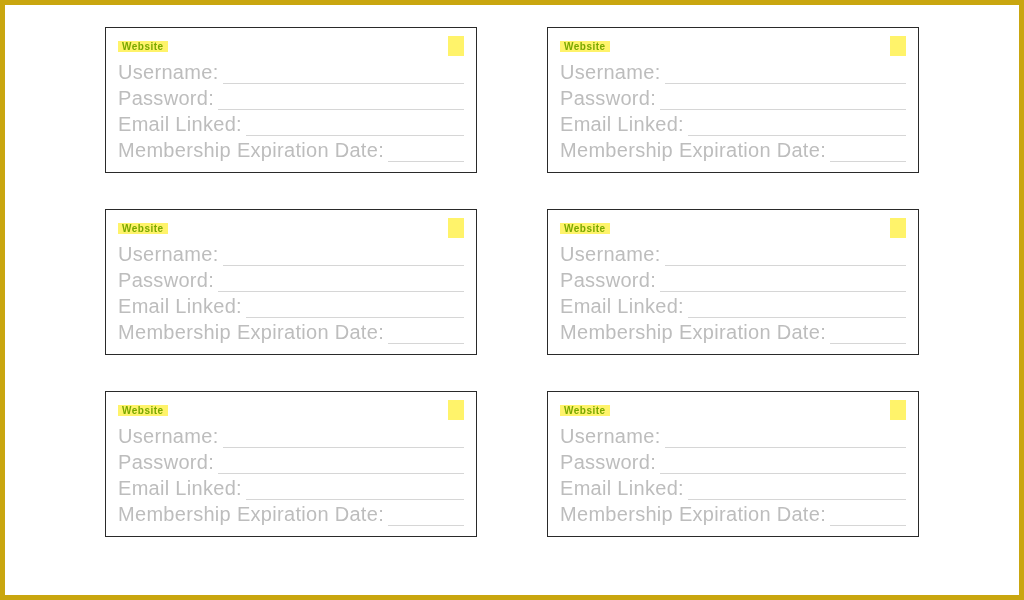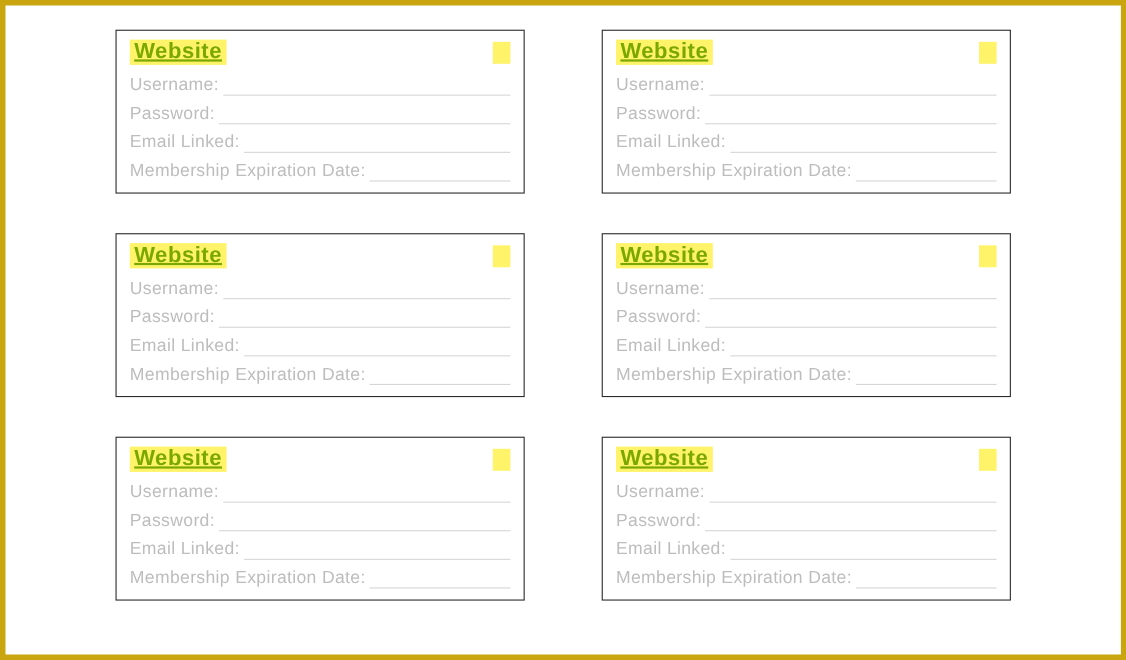--- a/index.html
+++ b/index.html
@@ -34,40 +34,39 @@
     border: 1px solid #2a2a2a;
     padding: 8px 12px 10px 12px;
     box-sizing: border-box;
   }
   .title-bar {
     display: flex;
     align-items: center;
     margin-bottom: 6px;
   }
   .title {
-    font-size: 20px;
+    font-size: 10px;
     font-weight: 700;
     color: #7aa800;
     background: #fff36a;
     padding: 0 4px;
     letter-spacing: 0.5px;
-    text-decoration: underline;
   }
   .title-spacer {
     flex: 1;
   }
   .title-box {
     width: 16px;
     height: 20px;
     background: #fff36a;
   }
   .line {
     display: flex;
     align-items: flex-end;
-    font-size: 16px;
+    font-size: 20px;
     color: #bdbdbd;
     letter-spacing: 0.3px;
     margin: 4px 0 0 0;
     height: 22px;
   }
   .lbl {
     white-space: nowrap;
     font-weight: 400;
   }
   .fill {

